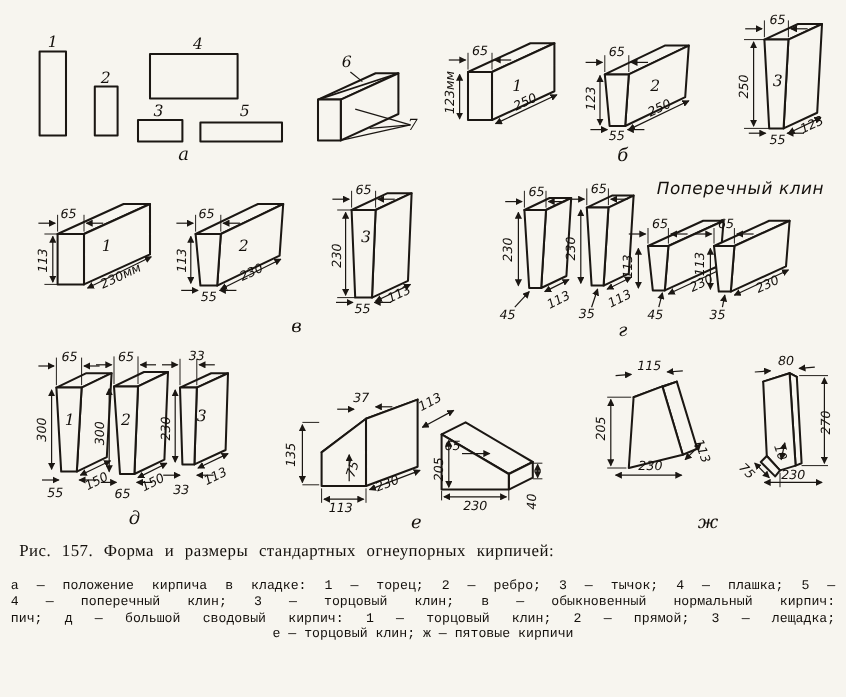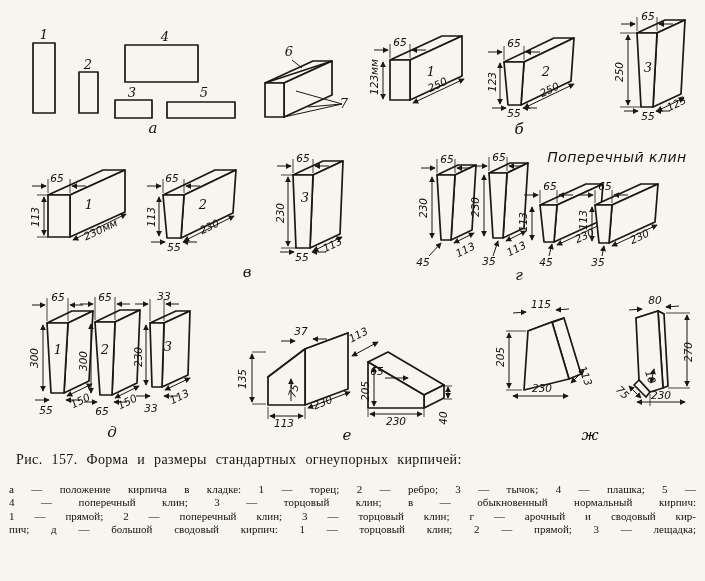--- a/index.html
+++ b/index.html
@@ -16,21 +16,21 @@
   .ds{marker-start:url(#ar);}
   text{fill:#14100c;}
   .t{font:italic 10.5px "DejaVu Sans",sans-serif;text-anchor:middle;}
   .n{font:italic 13px "DejaVu Serif",serif;text-anchor:middle;}
   .gl{font:italic 15px "DejaVu Serif",serif;text-anchor:middle;}
   .ti{font:italic 14px "DejaVu Sans",sans-serif;text-anchor:middle;letter-spacing:.5px;}
   
   .caption{position:absolute;left:16px;top:452px;width:100%;text-align:left;
            font-size:14px;letter-spacing:.4px;word-spacing:5px;}
   .legend{position:absolute;left:9px;top:483px;width:687px;font-size:11px;line-height:13.4px;}
-  .legend-line{text-align:justify;text-align-last:justify;}
+  .legend-line{text-align:justify;text-align-last:justify;font-family:Liberation Mono, monospace;}
   .legend-line.last{text-align:center;text-align-last:center;}
 </style>
 </head>
 <body>
 
 <svg id="fig" width="705" height="450" viewBox="0 0 705 450">
   <defs>
     <marker id="ar" viewBox="0 0 8 8" refX="7" refY="4" markerWidth="6" markerHeight="6" orient="auto-start-reverse">
       <path d="M0,0L8,4L0,8z" fill="#1b1713"></path>
     </marker>
@@ -389,15 +389,15 @@
     </g>
     <text class="gl" x="590" y="440">ж</text>
   </g>
 </svg>
 
 <div class="caption">Рис. 157. Форма и размеры стандартных огнеупорных кирпичей:</div>
 
 <div class="legend">
   <div class="legend-line">а — положение кирпича в кладке: 1 — торец; 2 — ребро; 3 — тычок; 4 — плашка; 5 —</div>
   <div class="legend-line">4 — поперечный клин; 3 — торцовый клин; в — обыкновенный нормальный кирпич:</div>
-  <div class="legend-line">1 — прямой; 2 — поперечный клин; 3 — торцовый клин; г — арочный и сводовый кир-</div>
   <div class="legend-line">пич; д — большой сводовый кирпич: 1 — торцовый клин; 2 — прямой; 3 — лещадка;</div>
+  <div class="legend-line last">е — торцовый клин; ж — пятовые кирпичи</div>
 </div>
 
 </body></html>

